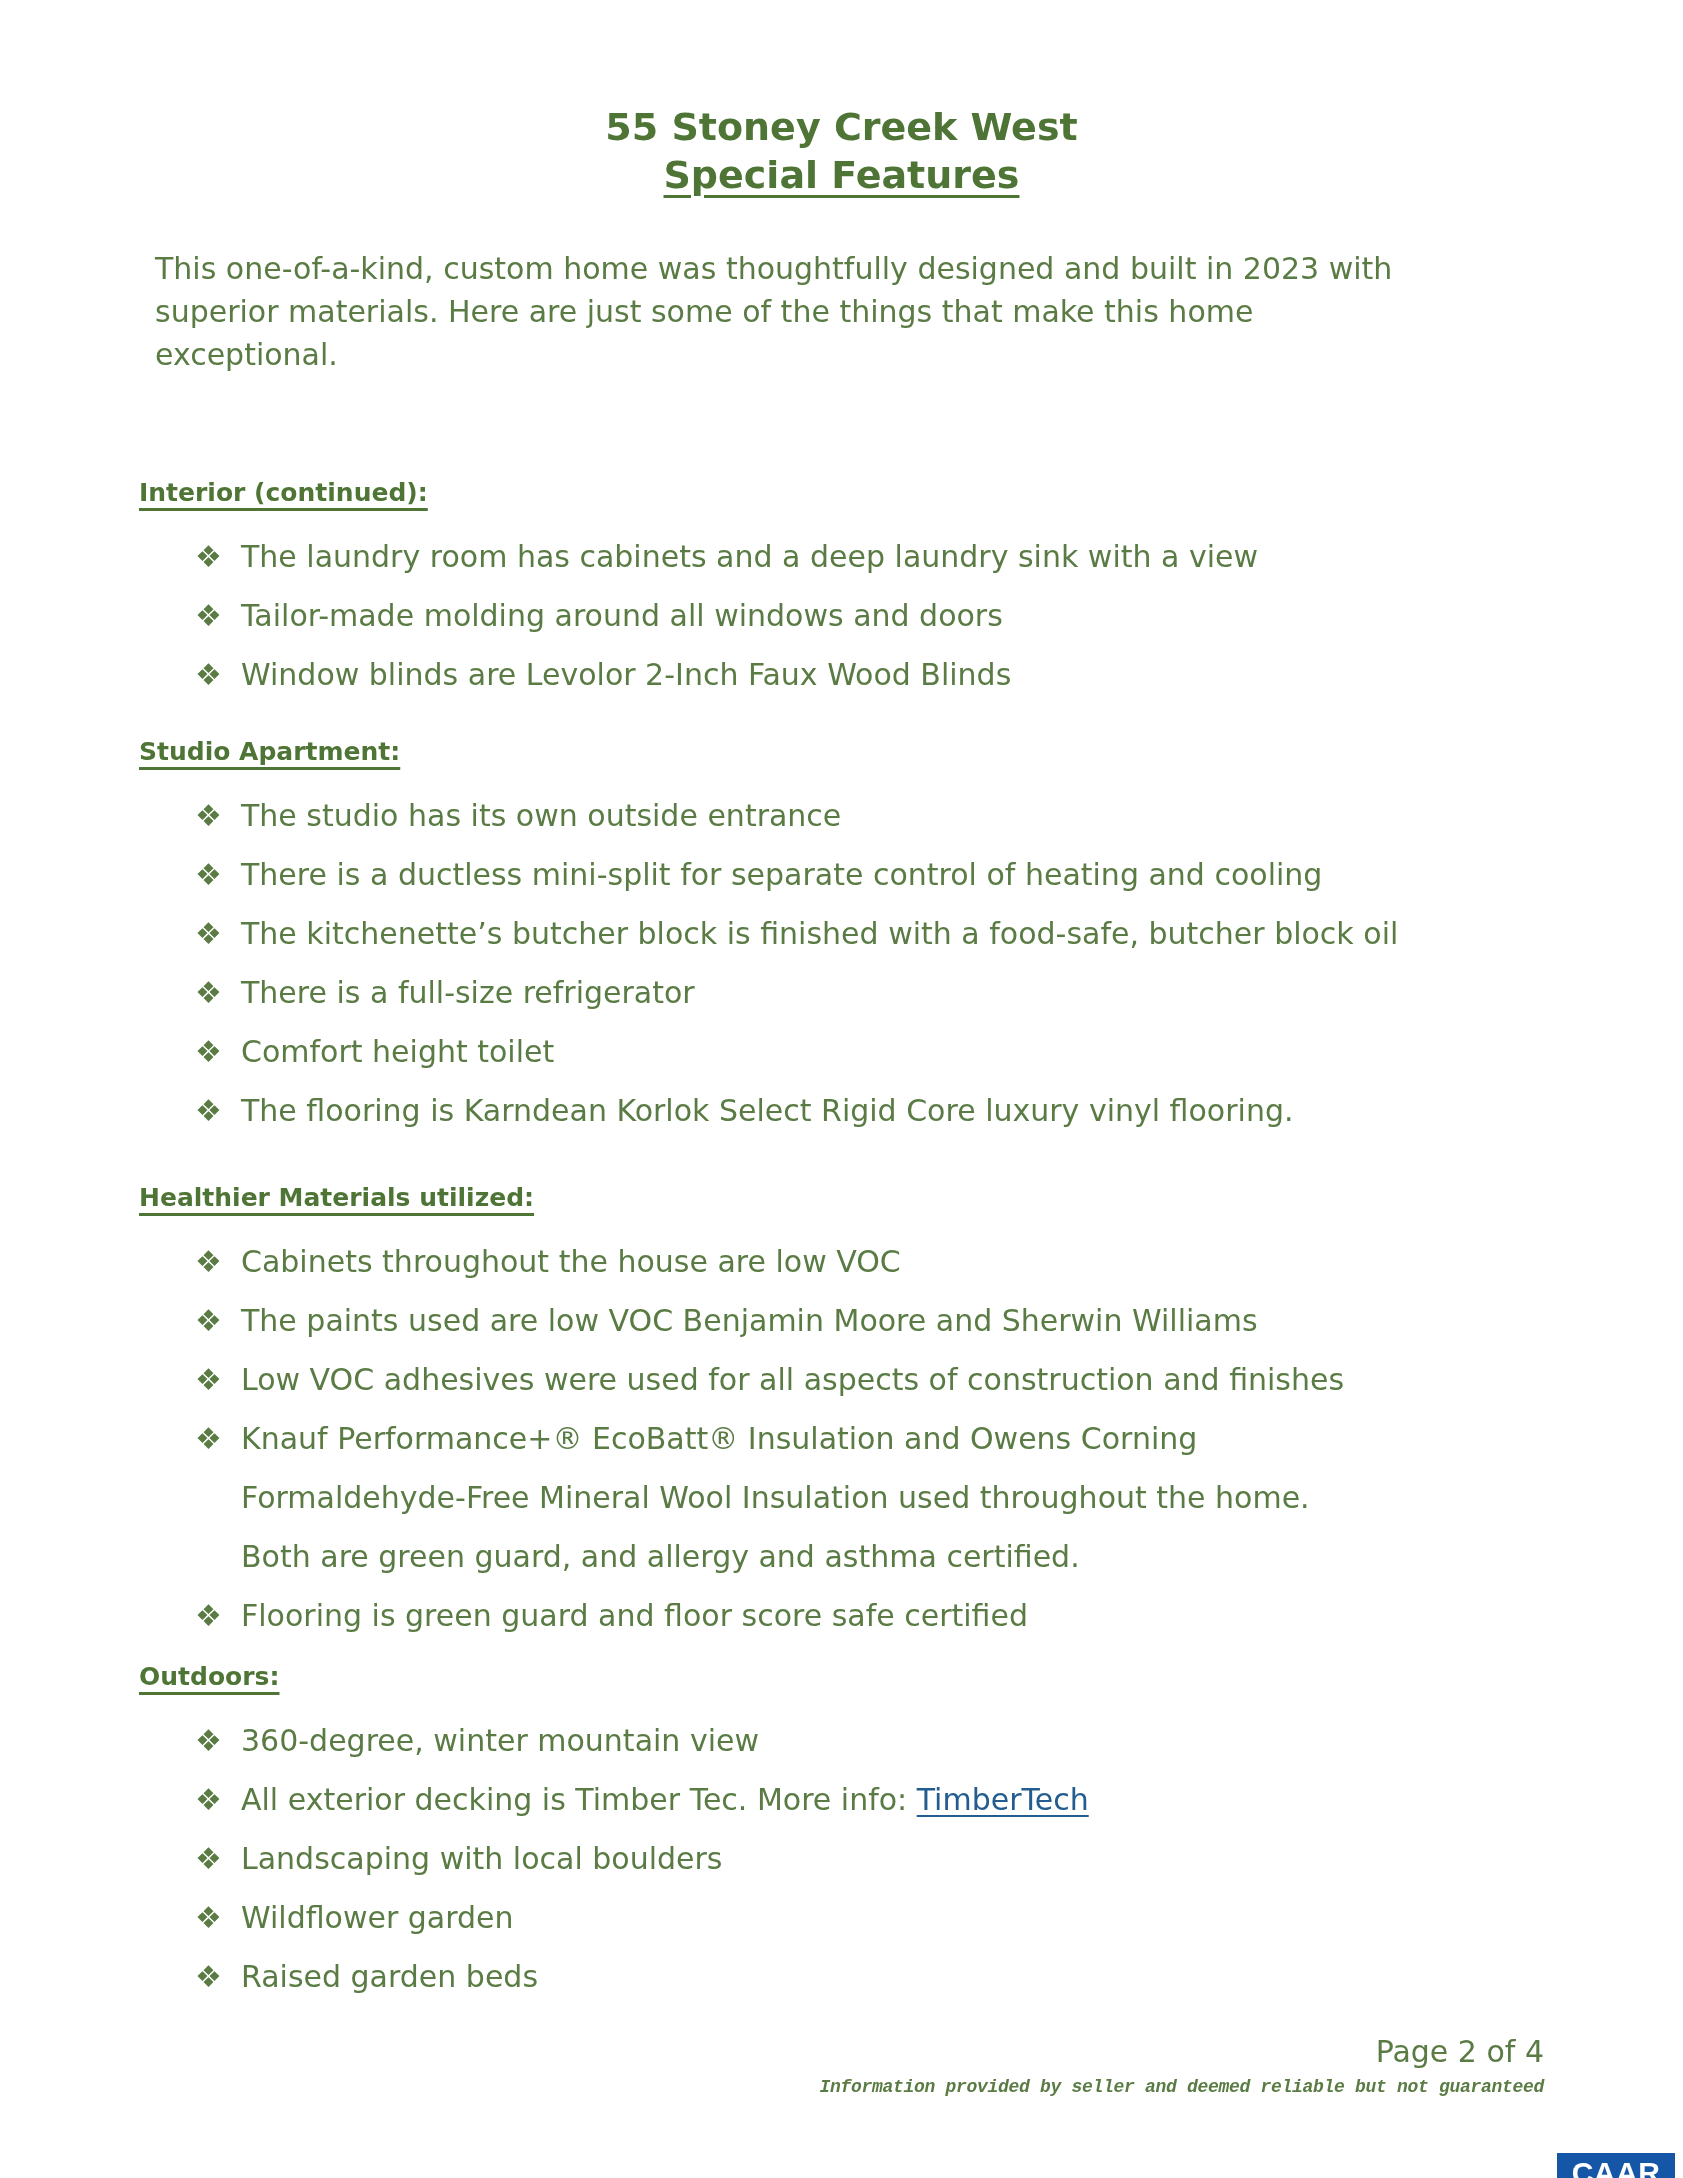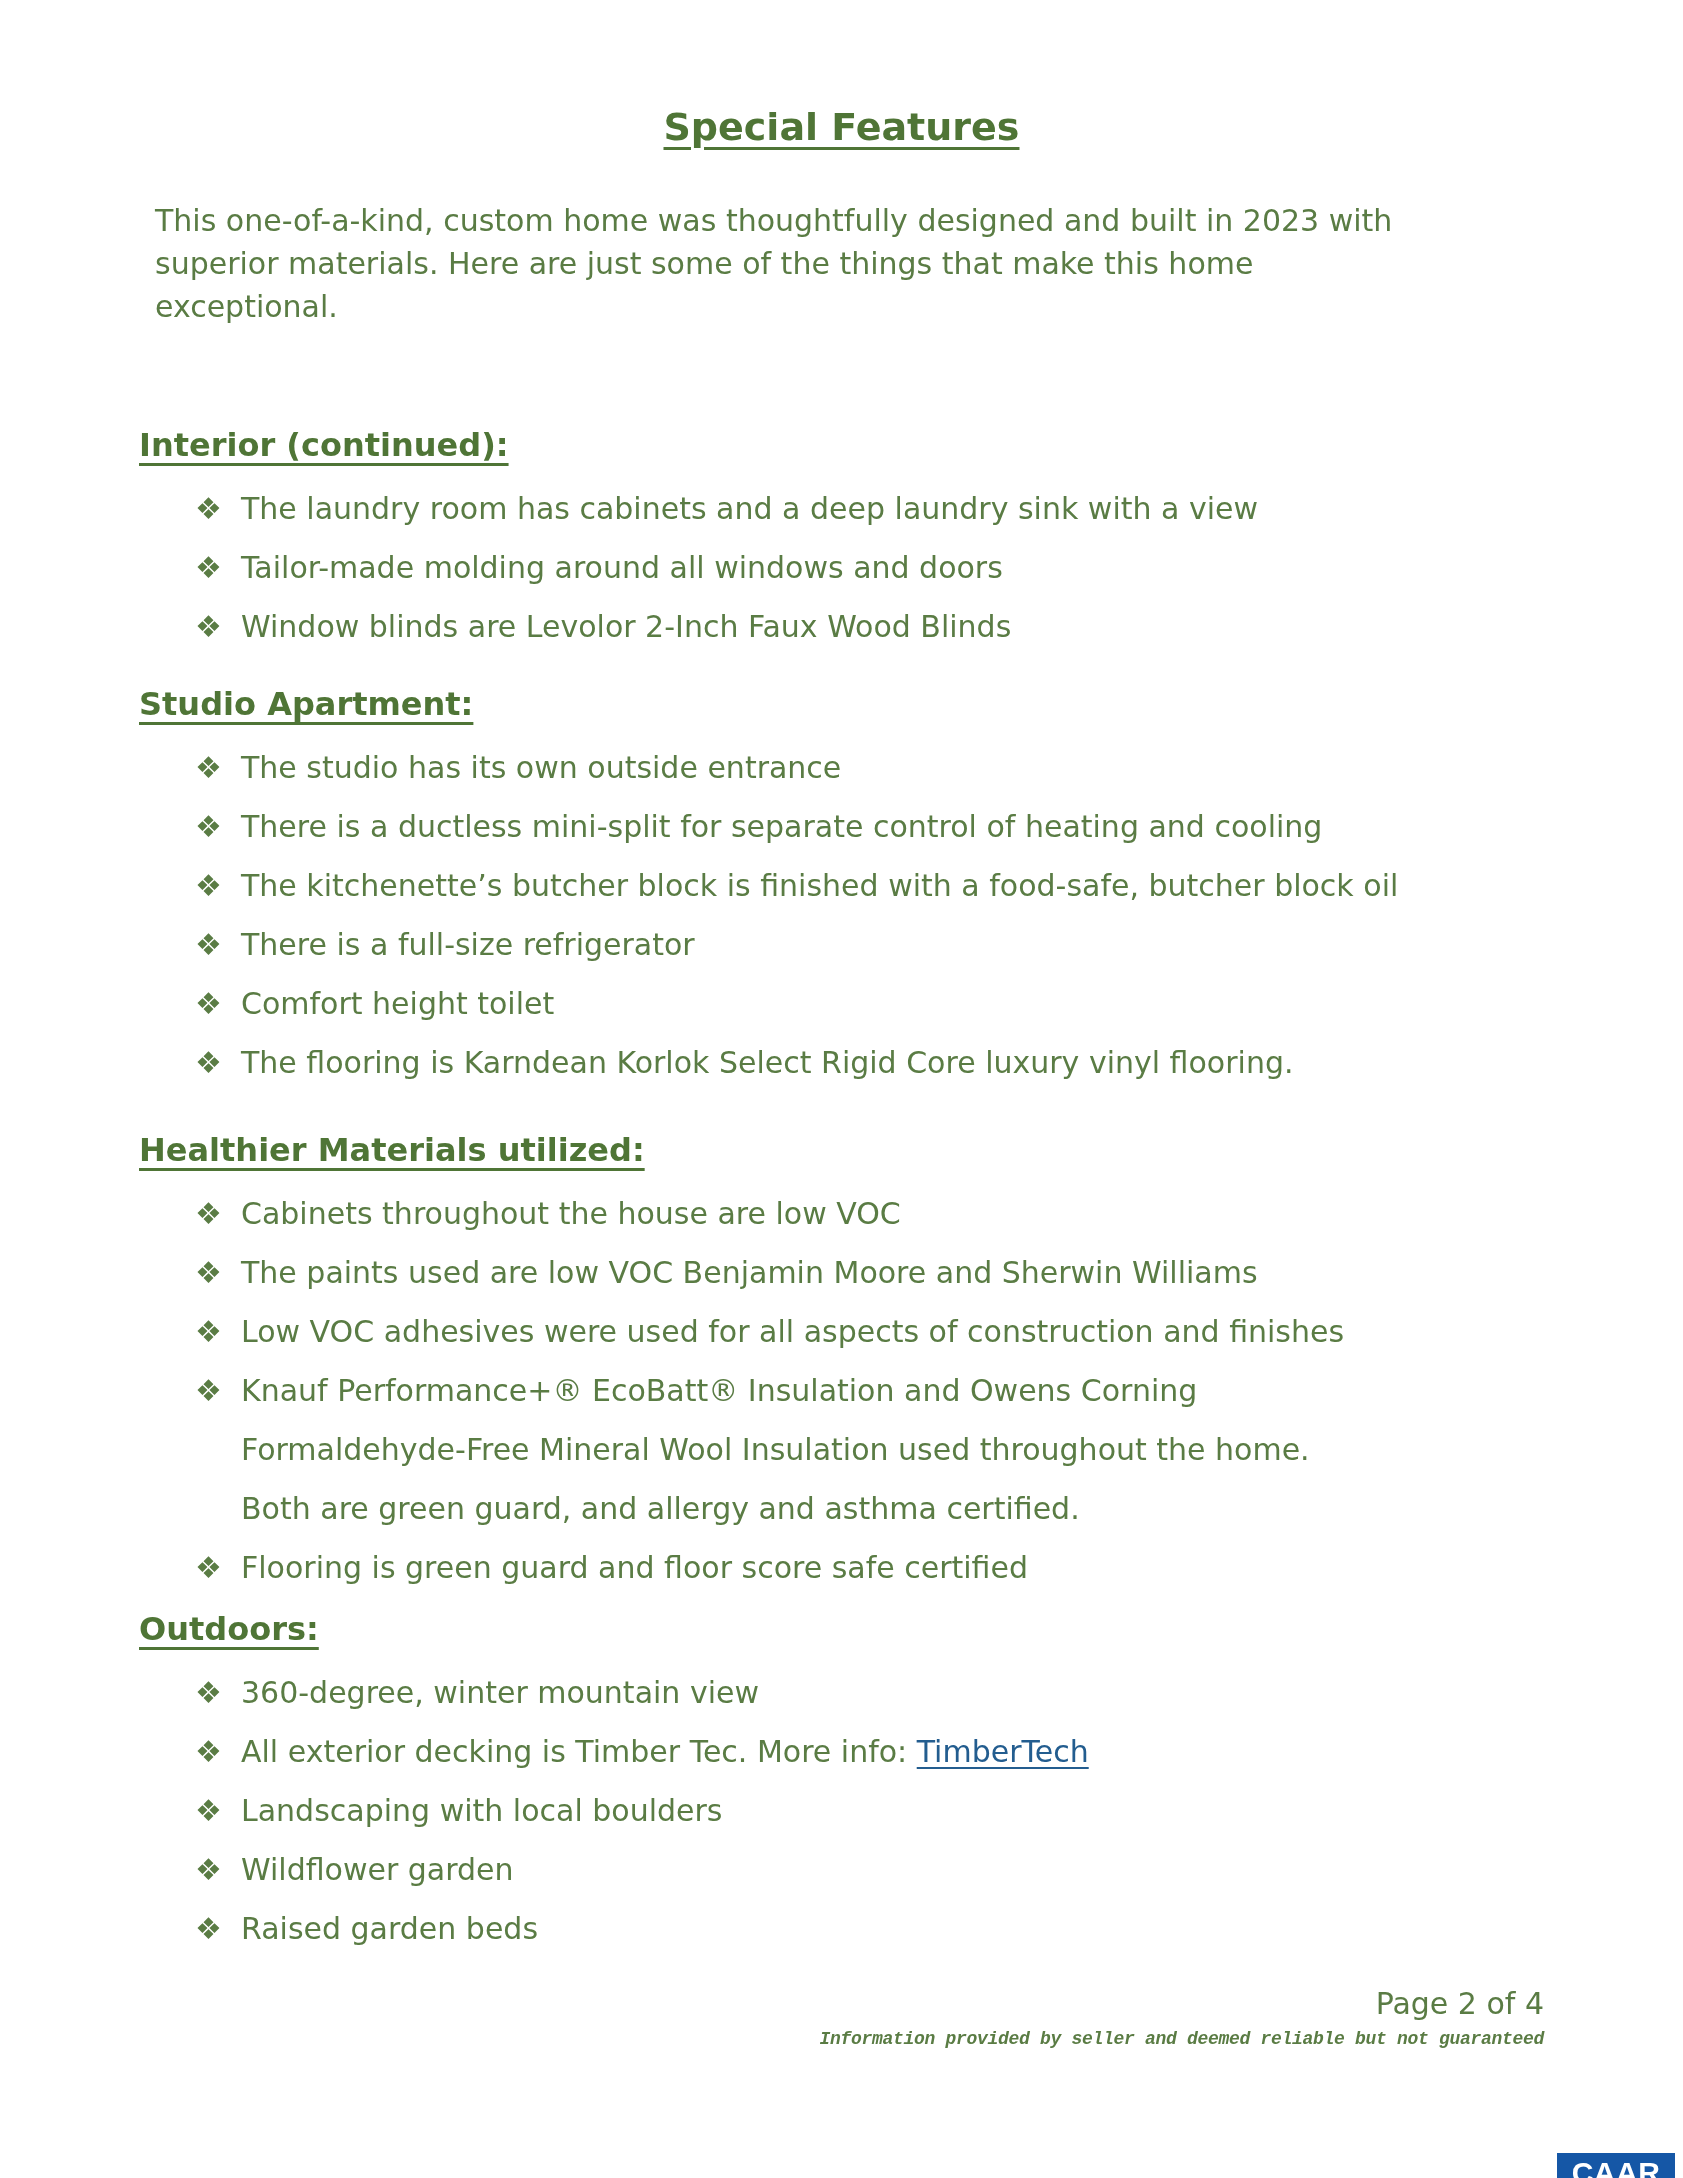--- a/index.html
+++ b/index.html
@@ -48,21 +48,21 @@
     margin-left:16px;
   }
   .intro .pline{display:block;}
   section{margin:0;padding:0;}
   .sec-interior{margin-top:95px;}
   .sec-studio{margin-top:26px;}
   .sec-materials{margin-top:36px;}
   .sec-outdoors{margin-top:10px;}
   h2{
     margin:0 0 12px 0;
-    font-size:32px;
+    font-size:25px;
     font-weight:bold;
     line-height:44px;
     color:var(--heading-green);
   }
   ul.features{
     list-style:none;
     margin:0;
     padding:0;
   }
   ul.features li{
@@ -137,20 +137,21 @@
     white-space:nowrap;
     overflow:hidden;
     font-family:"Liberation Sans","DejaVu Sans",sans-serif;
   }
 </style>
 </head>
 <body>
 
 <div class="page">
 
+  <div class="doc-title">55 Stoney Creek West</div>
   <div class="doc-subtitle"><span class="underlined">Special Features</span></div>
 
   <div class="intro">
     <span class="pline">This one-of-a-kind, custom home was thoughtfully designed and built in 2023 with</span>
     <span class="pline">superior materials. Here are just some of the things that make this home</span>
     <span class="pline">exceptional.</span>
   </div>
 
   <section class="sec-interior">
     <h2><span class="underlined">Interior (continued):</span></h2>

